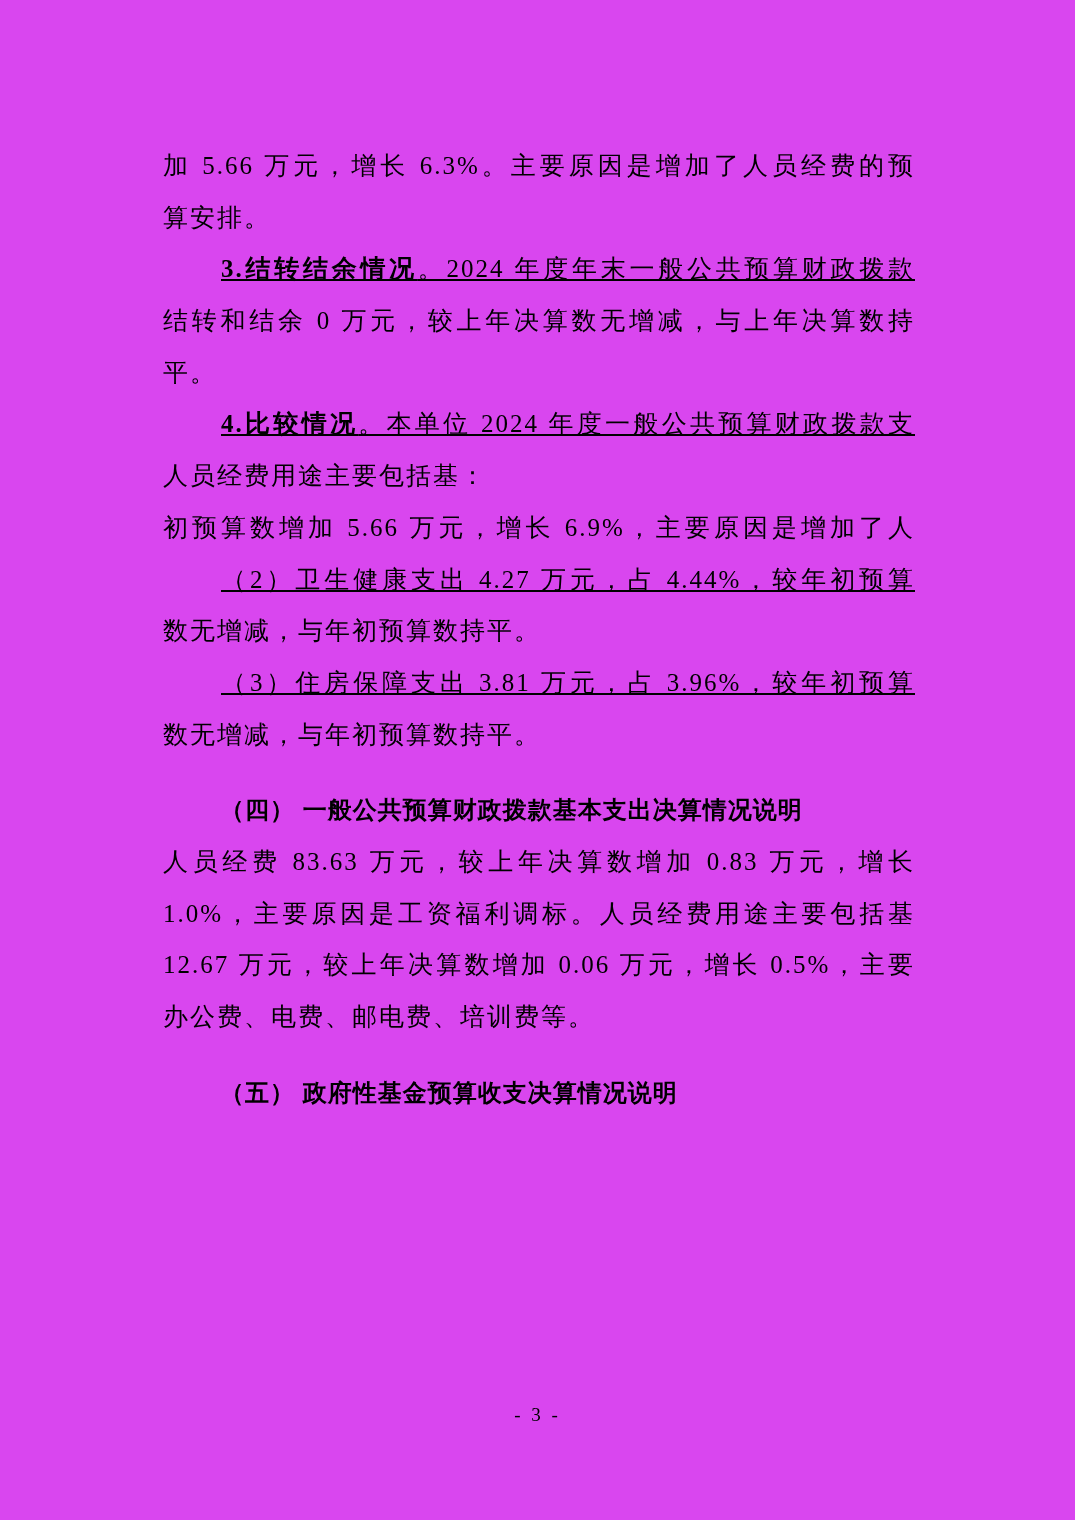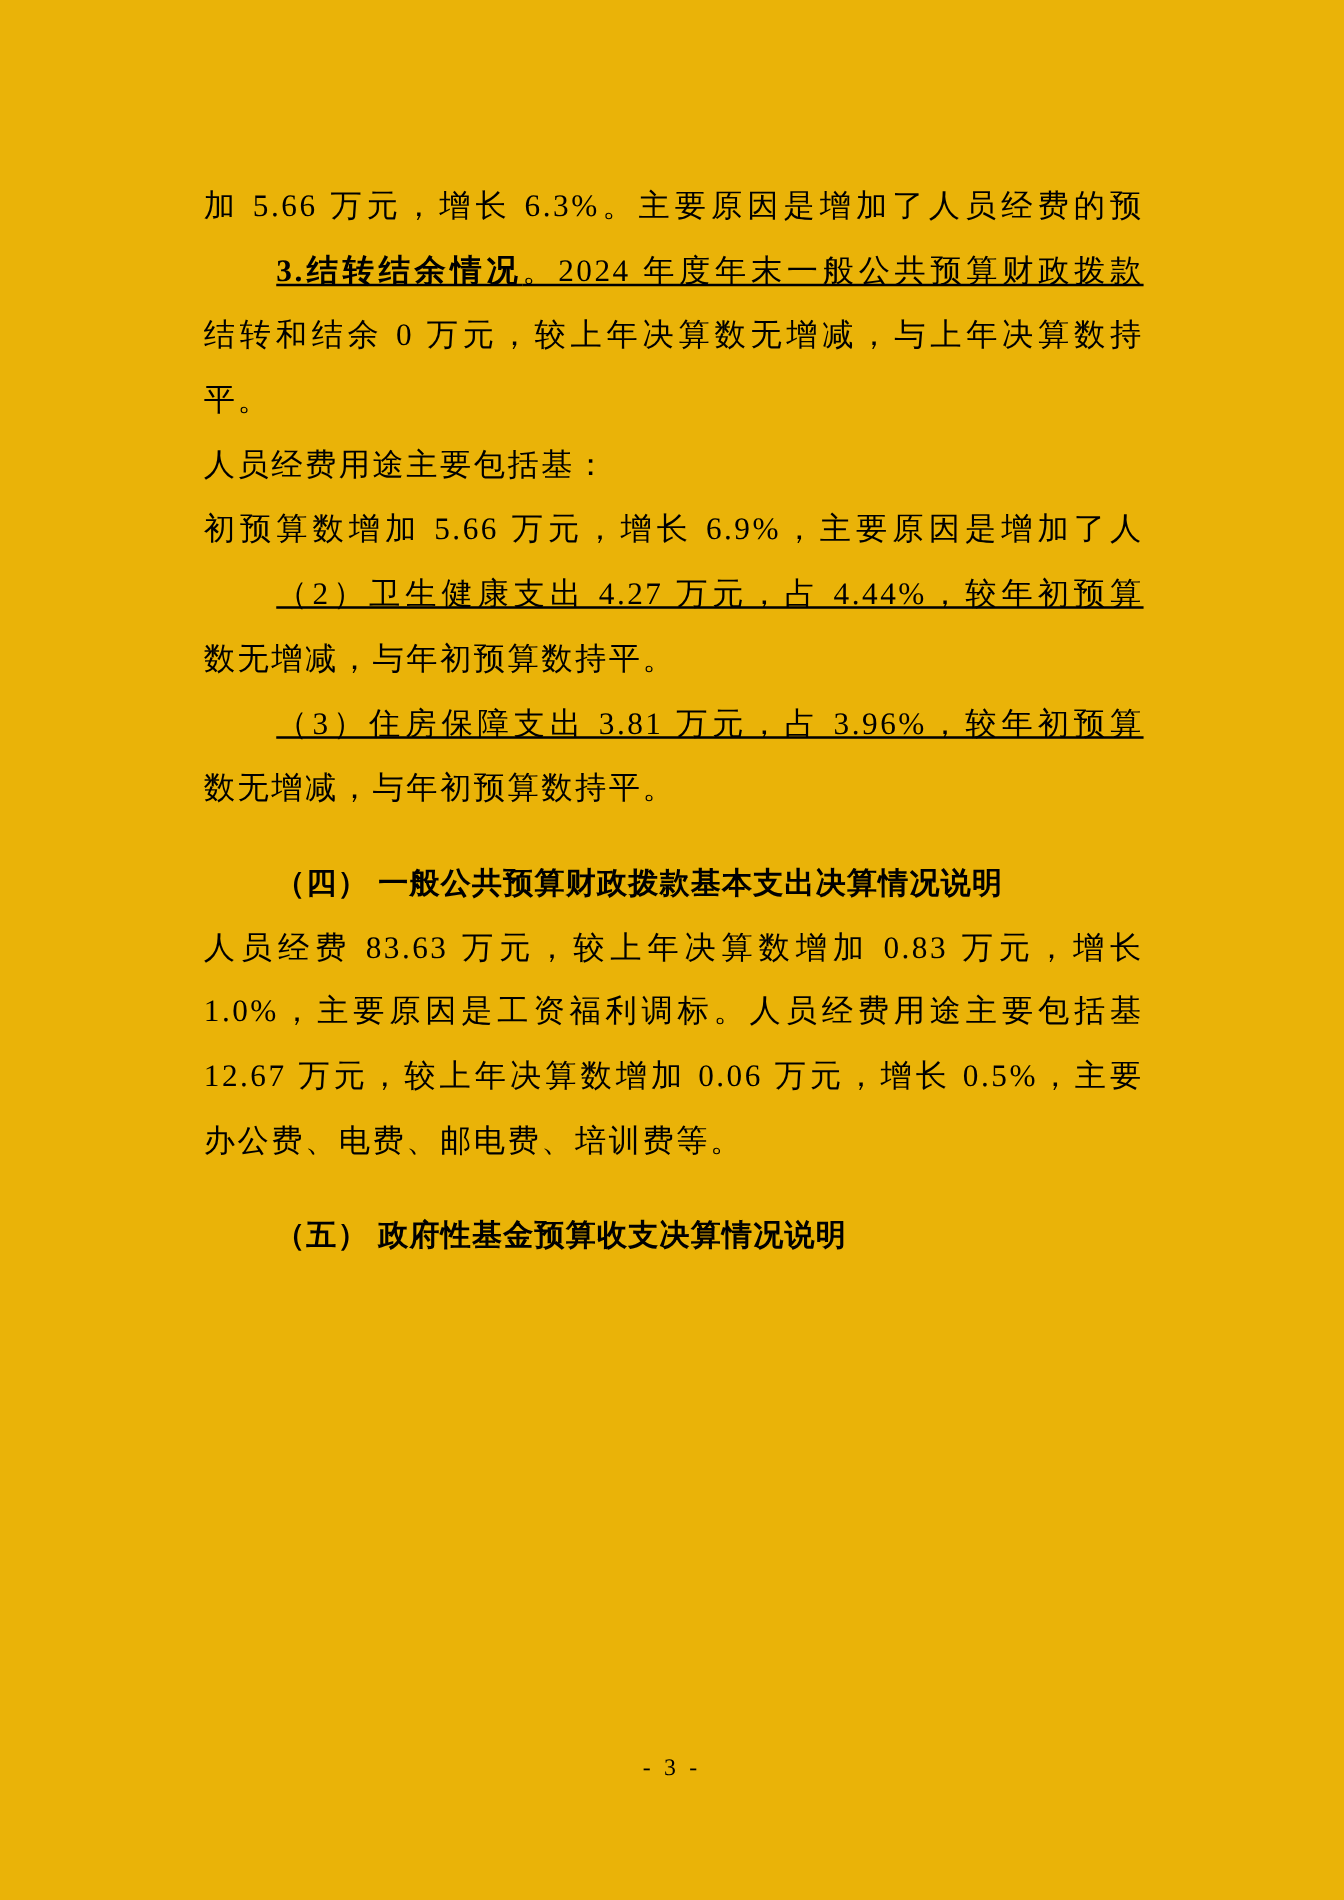--- a/index.html
+++ b/index.html
@@ -5,21 +5,21 @@
   html, body { margin: 0; padding: 0; }
   body {
     width: 1075px; height: 1520px;
     background: #ffffff;
     font-family: "Liberation Serif", "DejaVu Serif", serif;
     color: #000000;
   }
   .page {
     position: relative;
     width: 1075px; height: 1520px;
-    background: #eab308;
+    background: #d946ef;
     overflow: hidden;
   }
   .content {
     position: absolute;
     left: 163px; top: 140px;
     width: 752px;
     font-size: 25px;
     letter-spacing: 2px;
   }
   .line {
@@ -53,25 +53,27 @@
     font-family: "Liberation Serif", "DejaVu Serif", serif;
   }
 </style>
 </head>
 <body>
 
 <div class="page">
   <div class="content">
 
     <div class="line full"><span>加 5.66 万元，增长 6.3%。主要原因是增加了人员经费的预</span></div>
+    <div class="line end"><span>算安排。</span></div>
 
     <div class="line full ind"><span class="b">3.结转结余情况</span><span>。2024 年度年末一般公共预算财政拨款</span></div>
     <div class="line full"><span>结转和结余 0 万元，较上年决算数无增减，与上年决算数持</span></div>
     <div class="line end"><span>平。</span></div>
 
+    <div class="line full ind"><span class="b">4.比较情况</span><span>。本单位 2024 年度一般公共预算财政拨款支</span></div>
     <div class="line end"><span>人员经费用途主要包括基：</span></div>
 
     <div class="line full"><span>初预算数增加 5.66 万元，增长 6.9%，主要原因是增加了人</span></div>
 
     <div class="line full ind"><span>（2）卫生健康支出 4.27 万元，占 4.44%，较年初预算</span></div>
     <div class="line end"><span>数无增减，与年初预算数持平。</span></div>
 
     <div class="line full ind"><span>（3）住房保障支出 3.81 万元，占 3.96%，较年初预算</span></div>
     <div class="line end"><span>数无增减，与年初预算数持平。</span></div>
 

